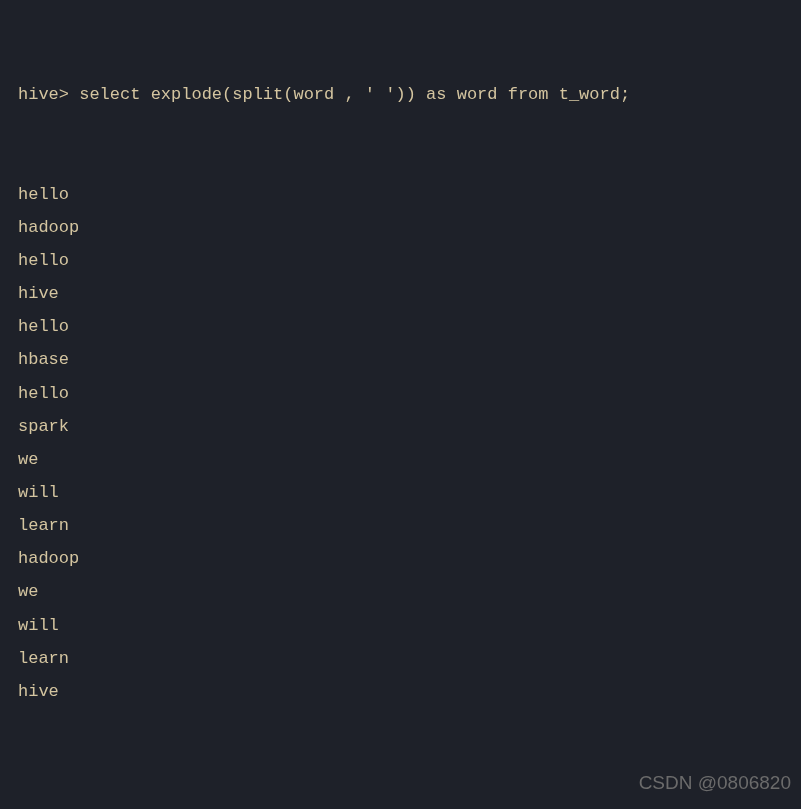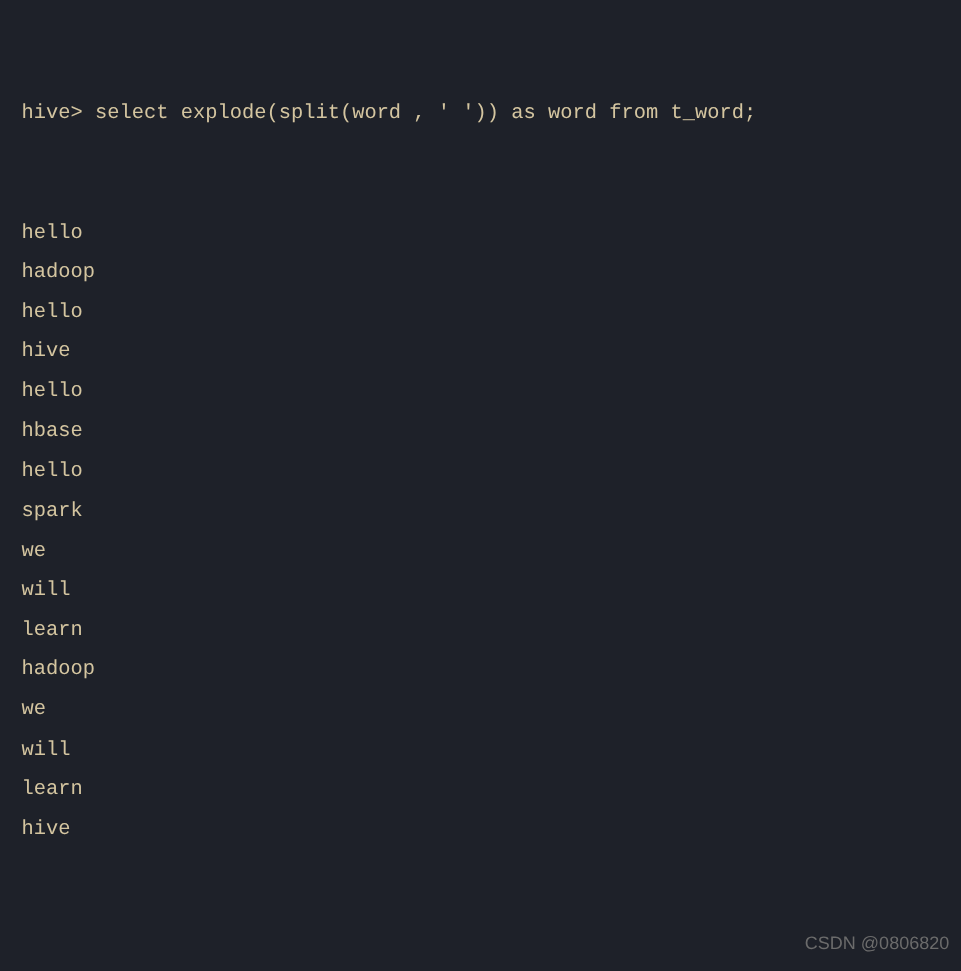--- a/index.html
+++ b/index.html
@@ -23,21 +23,21 @@
       white-space: pre;
     }
     .line {
       display: block;
     }
     .watermark {
       position: absolute;
       bottom: 8px;
       right: 10px;
       color: #6b6b6b;
-      font-size: 15px;
+      font-size: 19px;
       font-family: Arial, sans-serif;
     }
   </style>
 </head>
 <body>
 
 <div class="terminal">
   <span class="line"><span>hive&gt;</span><span> select explode(split(word , ' ')) as word from t_word;</span></span>
   <div id="results-container"><span class="line"><span>hello</span></span><span class="line"><span>hadoop</span></span><span class="line"><span>hello</span></span><span class="line"><span>hive</span></span><span class="line"><span>hello</span></span><span class="line"><span>hbase</span></span><span class="line"><span>hello</span></span><span class="line"><span>spark</span></span><span class="line"><span>we</span></span><span class="line"><span>will</span></span><span class="line"><span>learn</span></span><span class="line"><span>hadoop</span></span><span class="line"><span>we</span></span><span class="line"><span>will</span></span><span class="line"><span>learn</span></span><span class="line"><span>hive</span></span><span class="line"></span></div>
   

